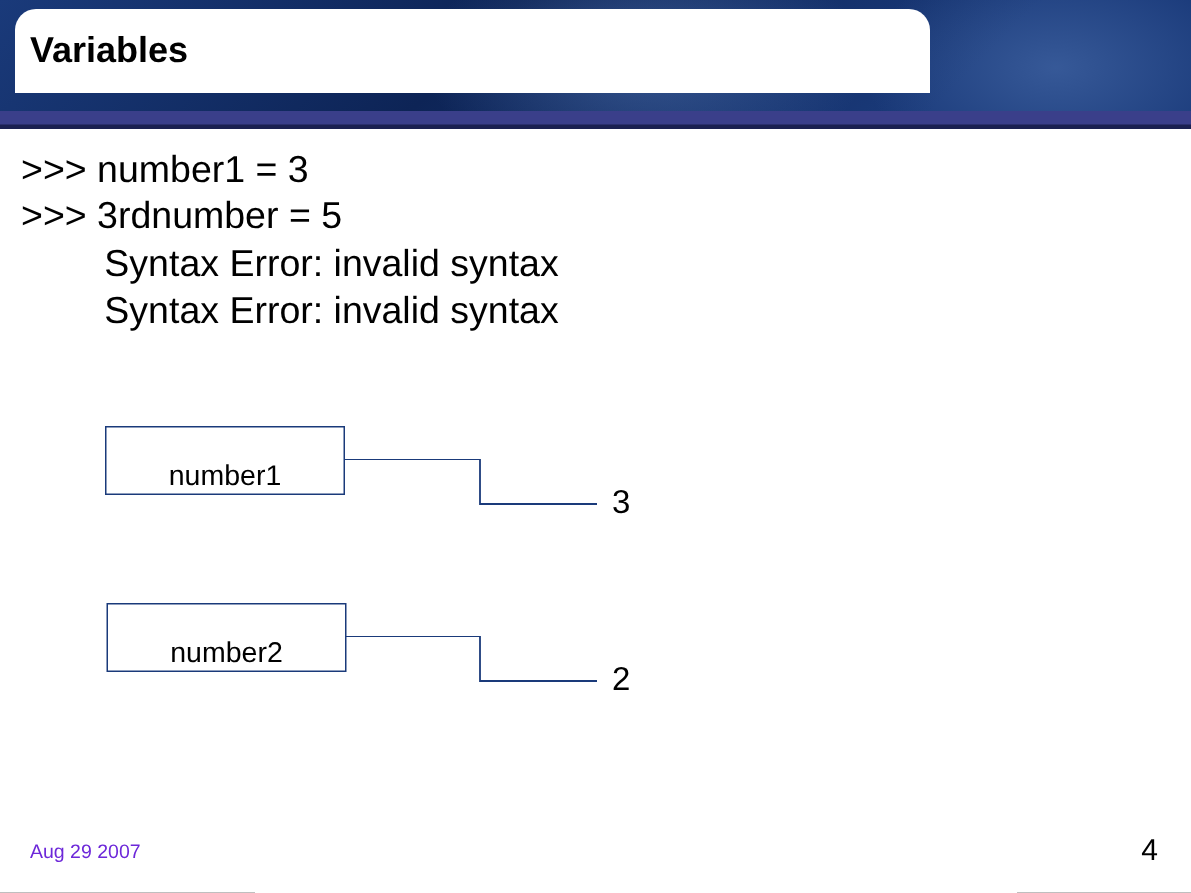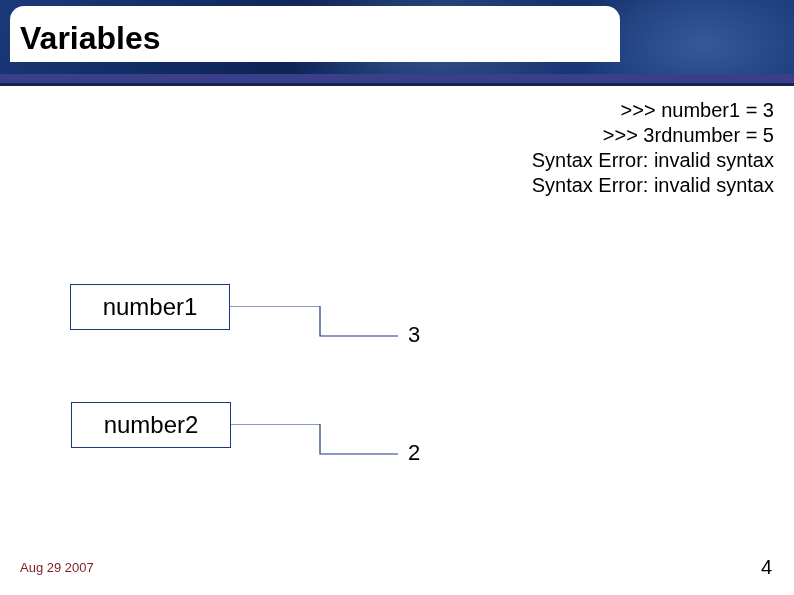--- a/index.html
+++ b/index.html
@@ -50,82 +50,81 @@
     top: 6px;
     left: 10px;
     width: 610px;
     height: 56px;
     background: #fff;
     border-top-left-radius: 14px;
     border-top-right-radius: 14px;
     padding: 14px 10px 0 10px;
   }
   .title-text {
-    font-size: 32px;
+    font-size: 24px;
     font-weight: bold;
     color: #000;
   }
   .accent-bar {
     position: absolute;
     top: 74px;
     left: 0;
     right: 0;
     height: 12px;
     background: #3a3f8a;
     border-bottom: 3px solid #1a2050;
   }
   .content {
     position: absolute;
     top: 98px;
     left: 14px;
     right: 20px;
   }
   .code-line {
-    font-size: 20px;
+    font-size: 25px;
     line-height: 1.25;
     color: #000;
     white-space: pre;
-    text-align: right;
   }
   .diagram-area {
     position: absolute;
     top: 284px;
     left: 70px;
     width: 500px;
     height: 220px;
   }
   .var-box {
     position: absolute;
     width: 160px;
     height: 46px;
     border: 1px solid #1a3a7a;
     background: #fff;
     display: flex;
-    align-items: center;
+    align-items: flex-end;
     justify-content: center;
-    font-size: 24px;
+    font-size: 19px;
     color: #000;
   }
   .val-text {
     position: absolute;
     font-size: 22px;
     color: #000;
   }
   .connector {
     position: absolute;
     stroke: #1a3a7a;
     stroke-width: 1.2;
     fill: none;
   }
   .footer-date {
     position: absolute;
     bottom: 20px;
     left: 20px;
     font-size: 13px;
-    color: #7f1d1d;
+    color: #6d28d9;
   }
   .page-num {
     position: absolute;
     bottom: 16px;
     right: 22px;
     font-size: 20px;
     color: #000;
   }
 </style>
 </head>

